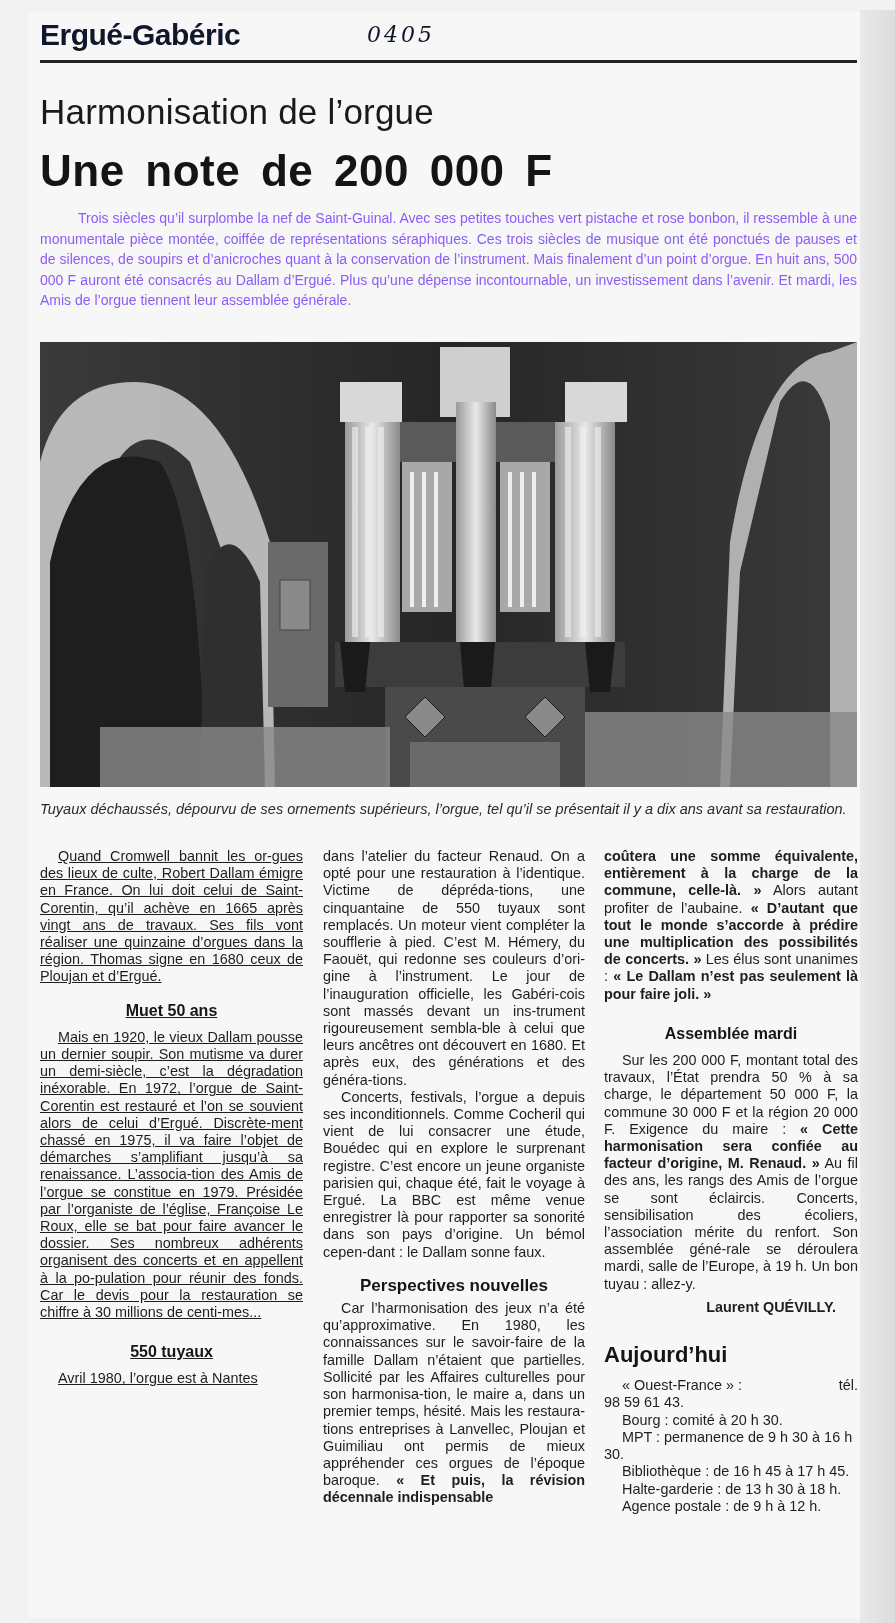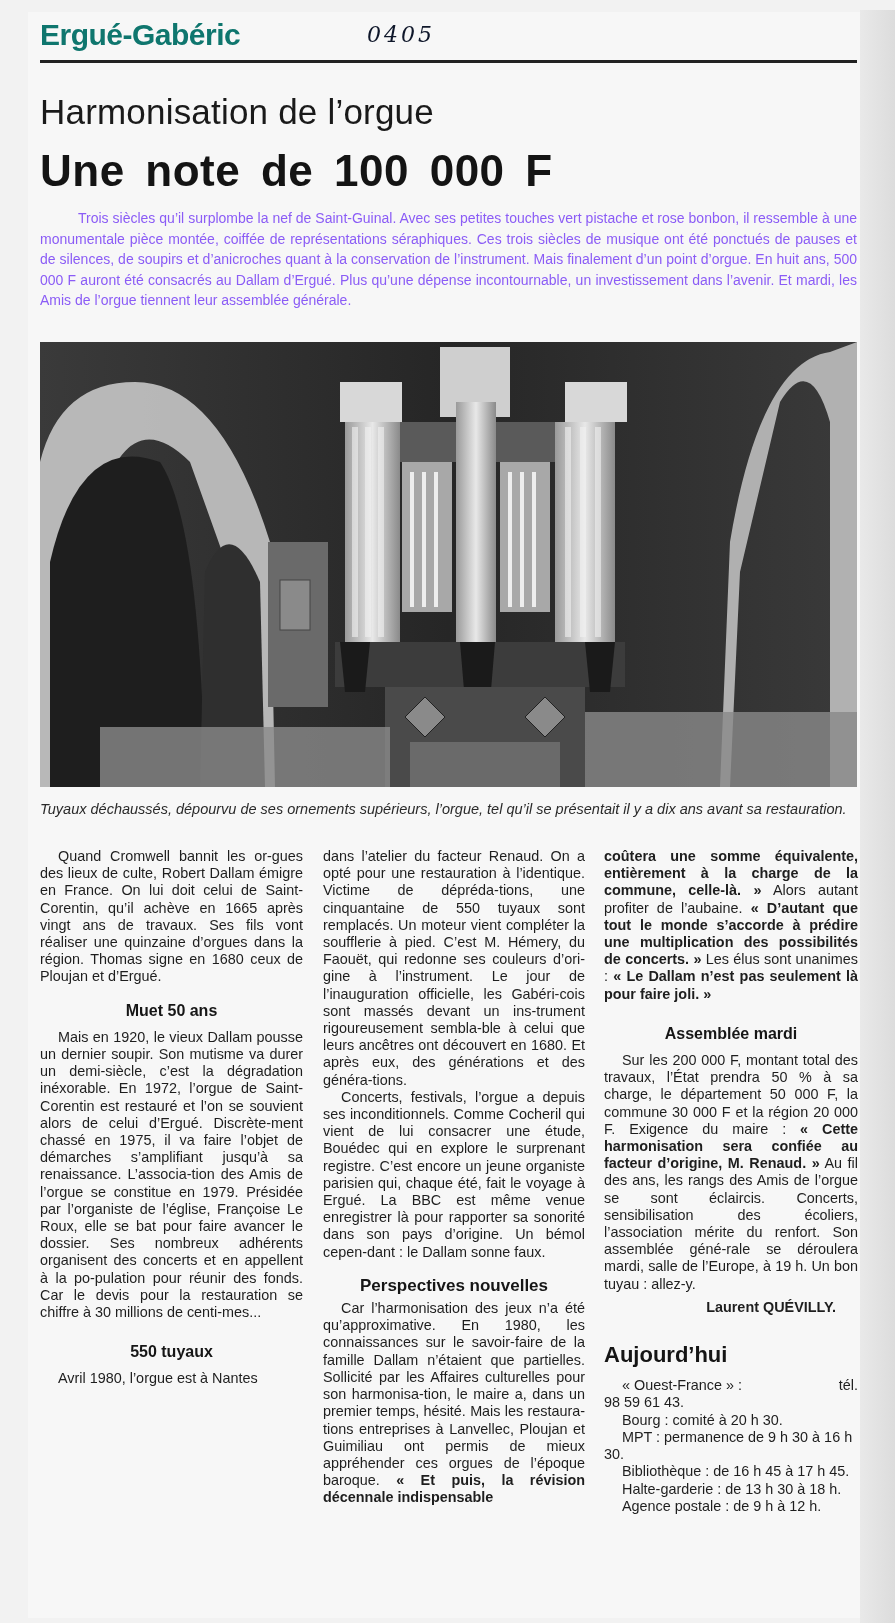--- a/index.html
+++ b/index.html
@@ -8,21 +8,21 @@
     .paper {
       position: absolute; left: 28px; top: 12px; width: 843px; height: 1606px;
       background: #f7f7f7;
     }
     .edge-right {
       position: absolute; left: 860px; top: 10px; width: 35px; height: 1613px;
       background: linear-gradient(to right, #e9e9e9, #dcdcdc);
     }
     .kicker {
       position: absolute; left: 40px; top: 18px; font-size: 30px; font-weight: bold;
-      letter-spacing: -0.5px; color: #0f766e;
+      letter-spacing: -0.5px; color: #0f172a;
     }
     .handwritten {
       position: absolute; left: 367px; top: 22px; font-family: "DejaVu Serif", serif;
       font-size: 22px; color: #0f172a; letter-spacing: 3px; font-style: italic;
     }
     .rule {
       position: absolute; left: 40px; top: 60px; width: 817px; height: 3px; background: #222;
     }
     .headline-sub {
       position: absolute; left: 40px; top: 92px; font-size: 35px; font-weight: normal; color: #1a1a1a;
@@ -42,21 +42,21 @@
     }
     .caption {
       position: absolute; left: 40px; top: 800px; width: 817px; font-size: 14.5px; font-style: italic;
       line-height: 18px; color: #2a2a2a;
     }
     .col {
       position: absolute; top: 848px; font-size: 14.4px; line-height: 17.2px; color: #1e1e1e;
       text-align: justify;
     }
     .col p { text-indent: 18px; }
-    .col1 { left: 40px; width: 263px; }
+    .col1 { left: 40px; width: 263px; text-decoration: underline; }
     .col2 { left: 323px; width: 262px; }
     .col3 { left: 604px; width: 254px; }
     .subhead {
       font-size: 16px; font-weight: bold; text-align: center; margin: 16px 0 10px 0; color: #161616;
     }
     .bold { font-weight: bold; }
     .byline { text-align: right; font-weight: bold; margin-top: 6px; padding-right: 22px; }
     .boxhead {
       font-size: 22px; font-weight: bold; margin: 30px 0 14px 0; color: #151515;
     }
@@ -67,21 +67,21 @@
 <body>
 
 <div class="paper"></div>
 <div class="edge-right"></div>
 
 <div class="kicker">Ergué-Gabéric</div>
 <div class="handwritten">0405</div>
 <div class="rule"></div>
 
 <h2 class="headline-sub">Harmonisation de l’orgue</h2>
-<h1 class="headline-main">Une note de 100 000 F</h1>
+<h1 class="headline-main">Une note de 200 000 F</h1>
 
 <p class="lede">Trois siècles qu’il surplombe la nef de Saint-Guinal. Avec ses petites touches vert pistache et rose bonbon, il ressemble à une monumentale pièce montée, coiffée de représentations séraphiques. Ces trois siècles de musique ont été ponctués de pauses et de silences, de soupirs et d’anicroches quant à la conservation de l’instrument. Mais finalement d’un point d’orgue. En huit ans, 500 000 F auront été consacrés au Dallam d’Ergué. Plus qu’une dépense incontournable, un investissement dans l’avenir. Et mardi, les Amis de l’orgue tiennent leur assemblée générale.</p>
 
 <div class="photo">
   <svg width="817" height="445" viewBox="0 0 817 445">
     <defs>
       <linearGradient id="bg" x1="0" y1="0" x2="1" y2="0">
         <stop offset="0" stop-color="#3a3a3a"></stop>
         <stop offset="0.5" stop-color="#262626"></stop>
         <stop offset="1" stop-color="#3a3a3a"></stop>

